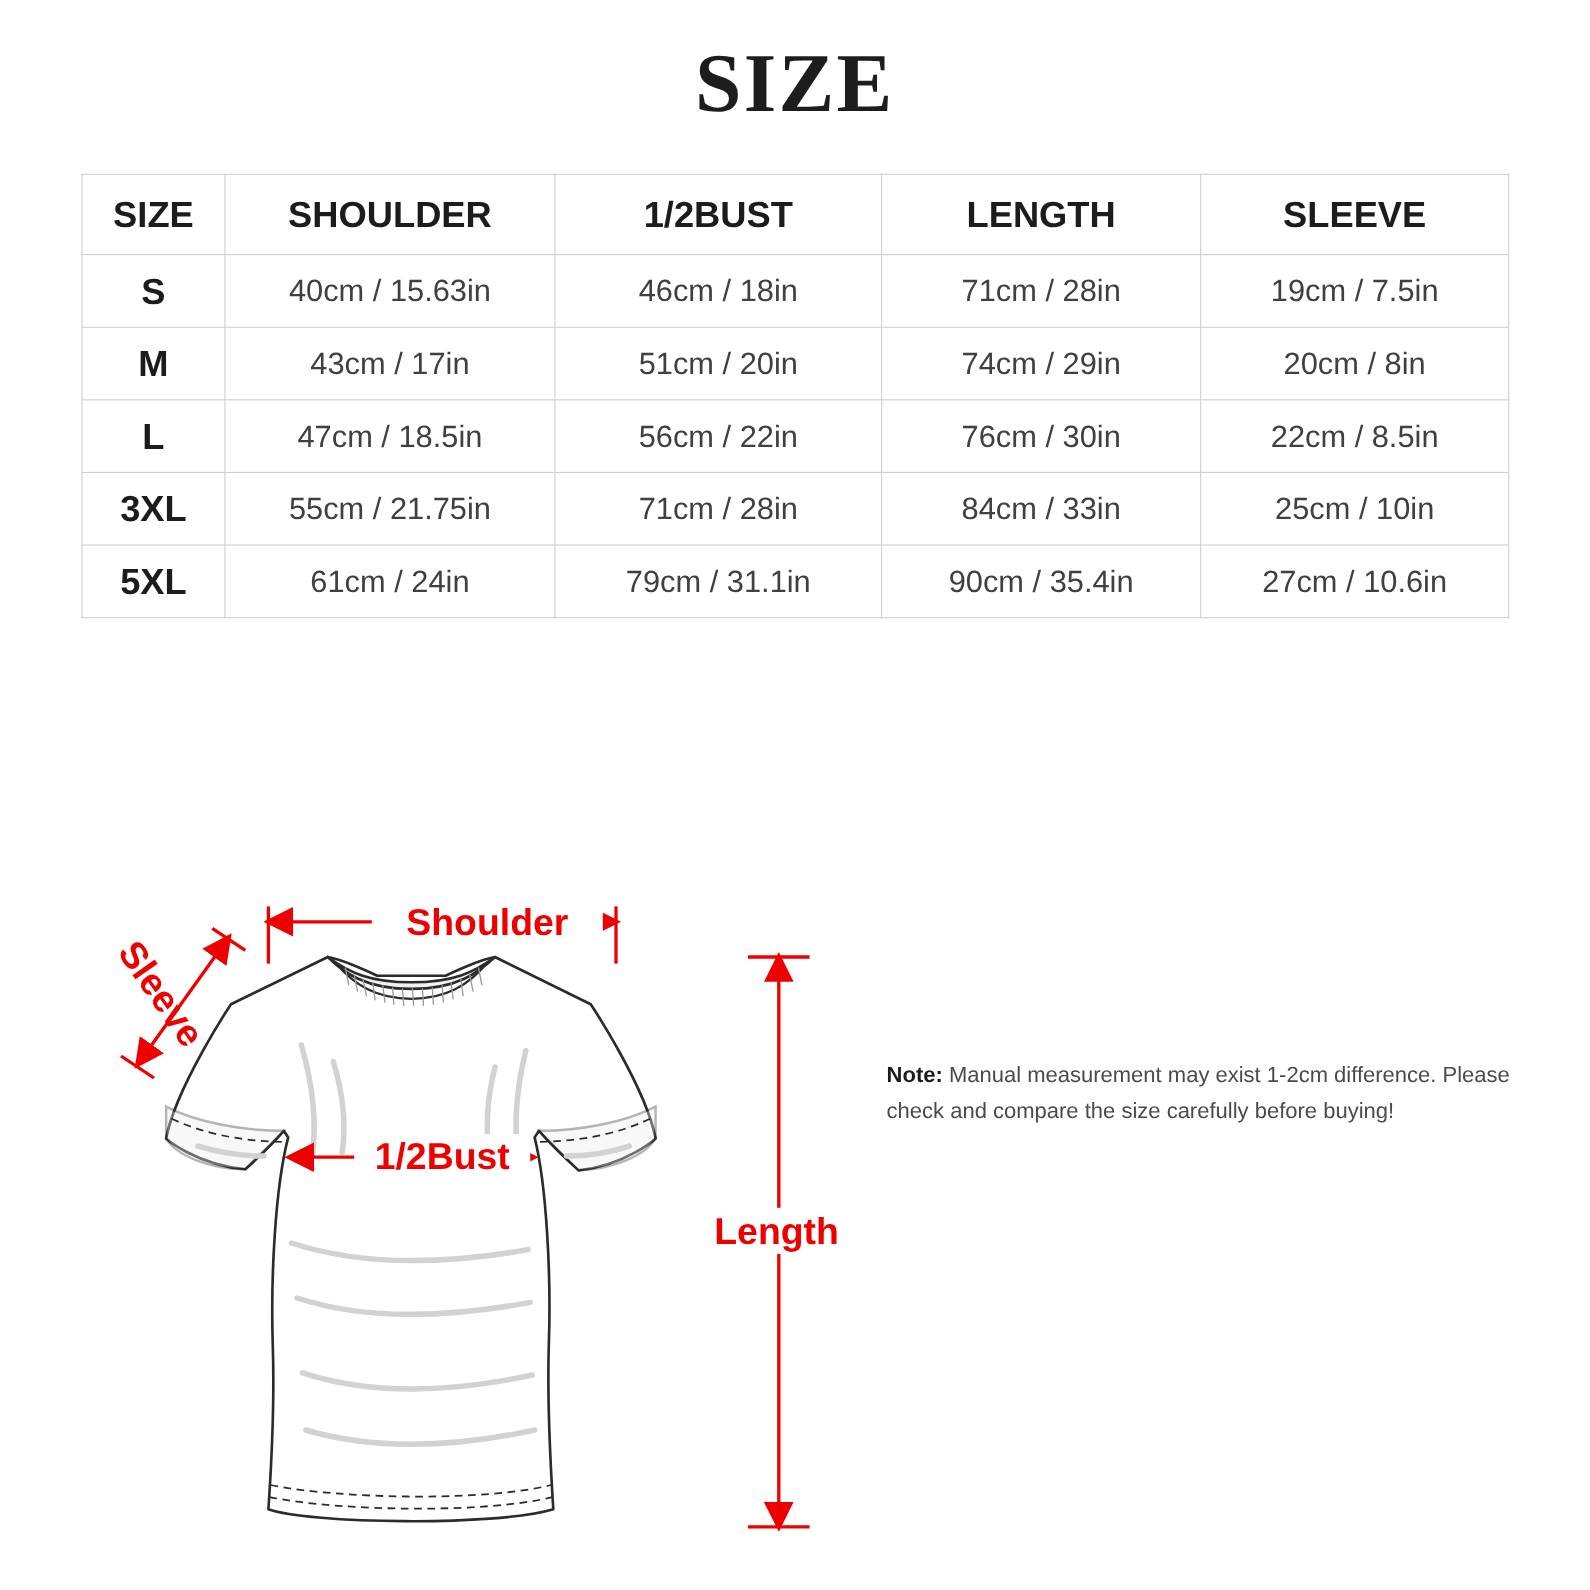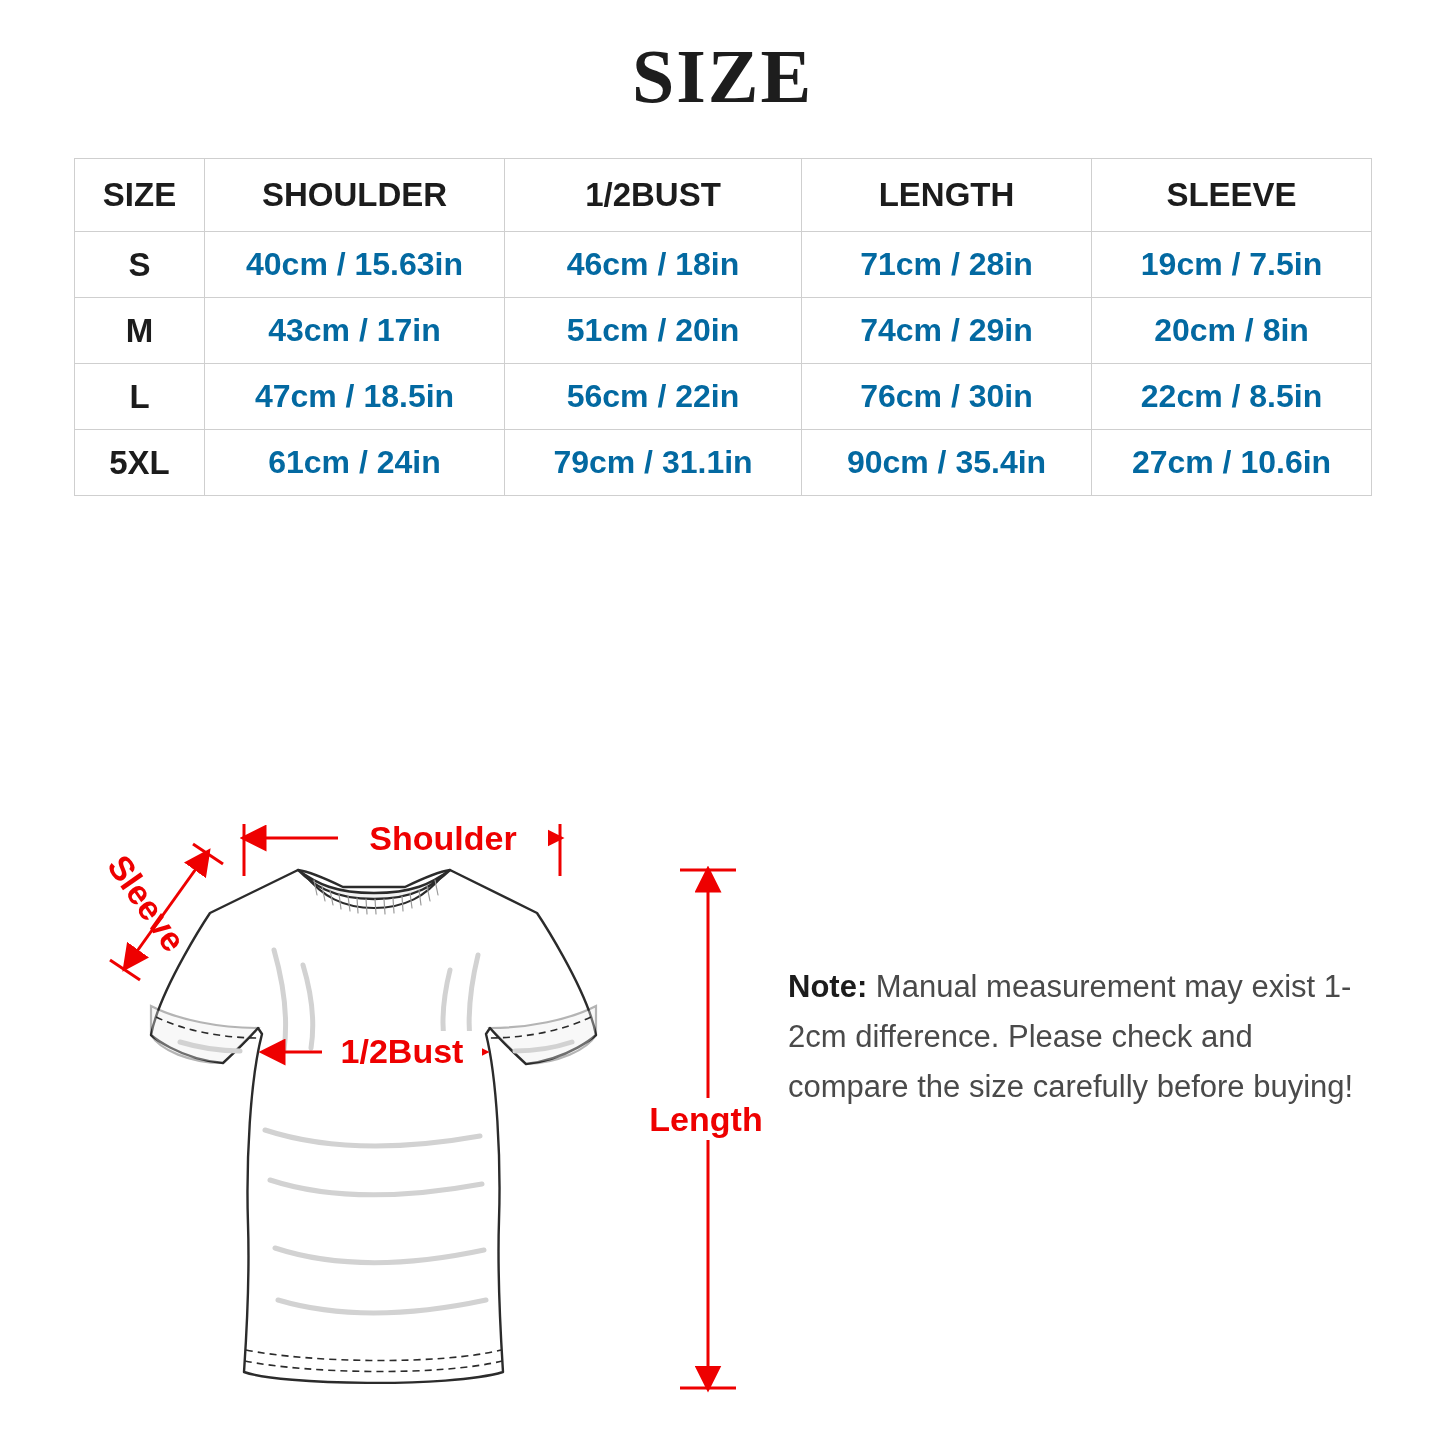--- a/index.html
+++ b/index.html
@@ -36,23 +36,23 @@
     width: 1297px;
   }
   table {
     border-collapse: collapse;
     width: 100%;
     table-layout: fixed;
   }
   table td, table th {
     border: 1px solid #cfcfcf;
     text-align: center;
-    font-weight: bold;
-    color: #0369a1;
-    font-size: 32px;
+    font-weight: normal;
+    color: #404040;
+    font-size: 28px;
     height: 65px;
     padding: 0;
   }
   thead th {
     font-size: 33px;
     font-weight: bold;
     color: #1c1c1c;
     height: 72px;
   }
   tbody td.size-cell {
@@ -72,24 +72,24 @@
     left: 60px;
     top: 780px;
     width: 720px;
     height: 640px;
   }
   #diagram svg { display: block; }
 
   
   #note {
     position: absolute;
-    left: 788px;
+    left: 806px;
     top: 962px;
     width: 570px;
-    font-size: 31px;
+    font-size: 20px;
     line-height: 1.62;
     color: #4a4a4a;
   }
   #note b {
     color: #1c1c1c;
     font-weight: bold;
   }
 </style>
 </head>
 <body>
@@ -128,20 +128,27 @@
         <td>51cm / 20in</td>
         <td>74cm / 29in</td>
         <td>20cm / 8in</td>
       </tr>
       <tr>
         <td class="size-cell">L</td>
         <td>47cm / 18.5in</td>
         <td>56cm / 22in</td>
         <td>76cm / 30in</td>
         <td>22cm / 8.5in</td>
+      </tr>
+      <tr>
+        <td class="size-cell">3XL</td>
+        <td>55cm / 21.75in</td>
+        <td>71cm / 28in</td>
+        <td>84cm / 33in</td>
+        <td>25cm / 10in</td>
       </tr>
       <tr>
         <td class="size-cell">5XL</td>
         <td>61cm / 24in</td>
         <td>79cm / 31.1in</td>
         <td>90cm / 35.4in</td>
         <td>27cm / 10.6in</td>
       </tr>
     </tbody>
   </table>

